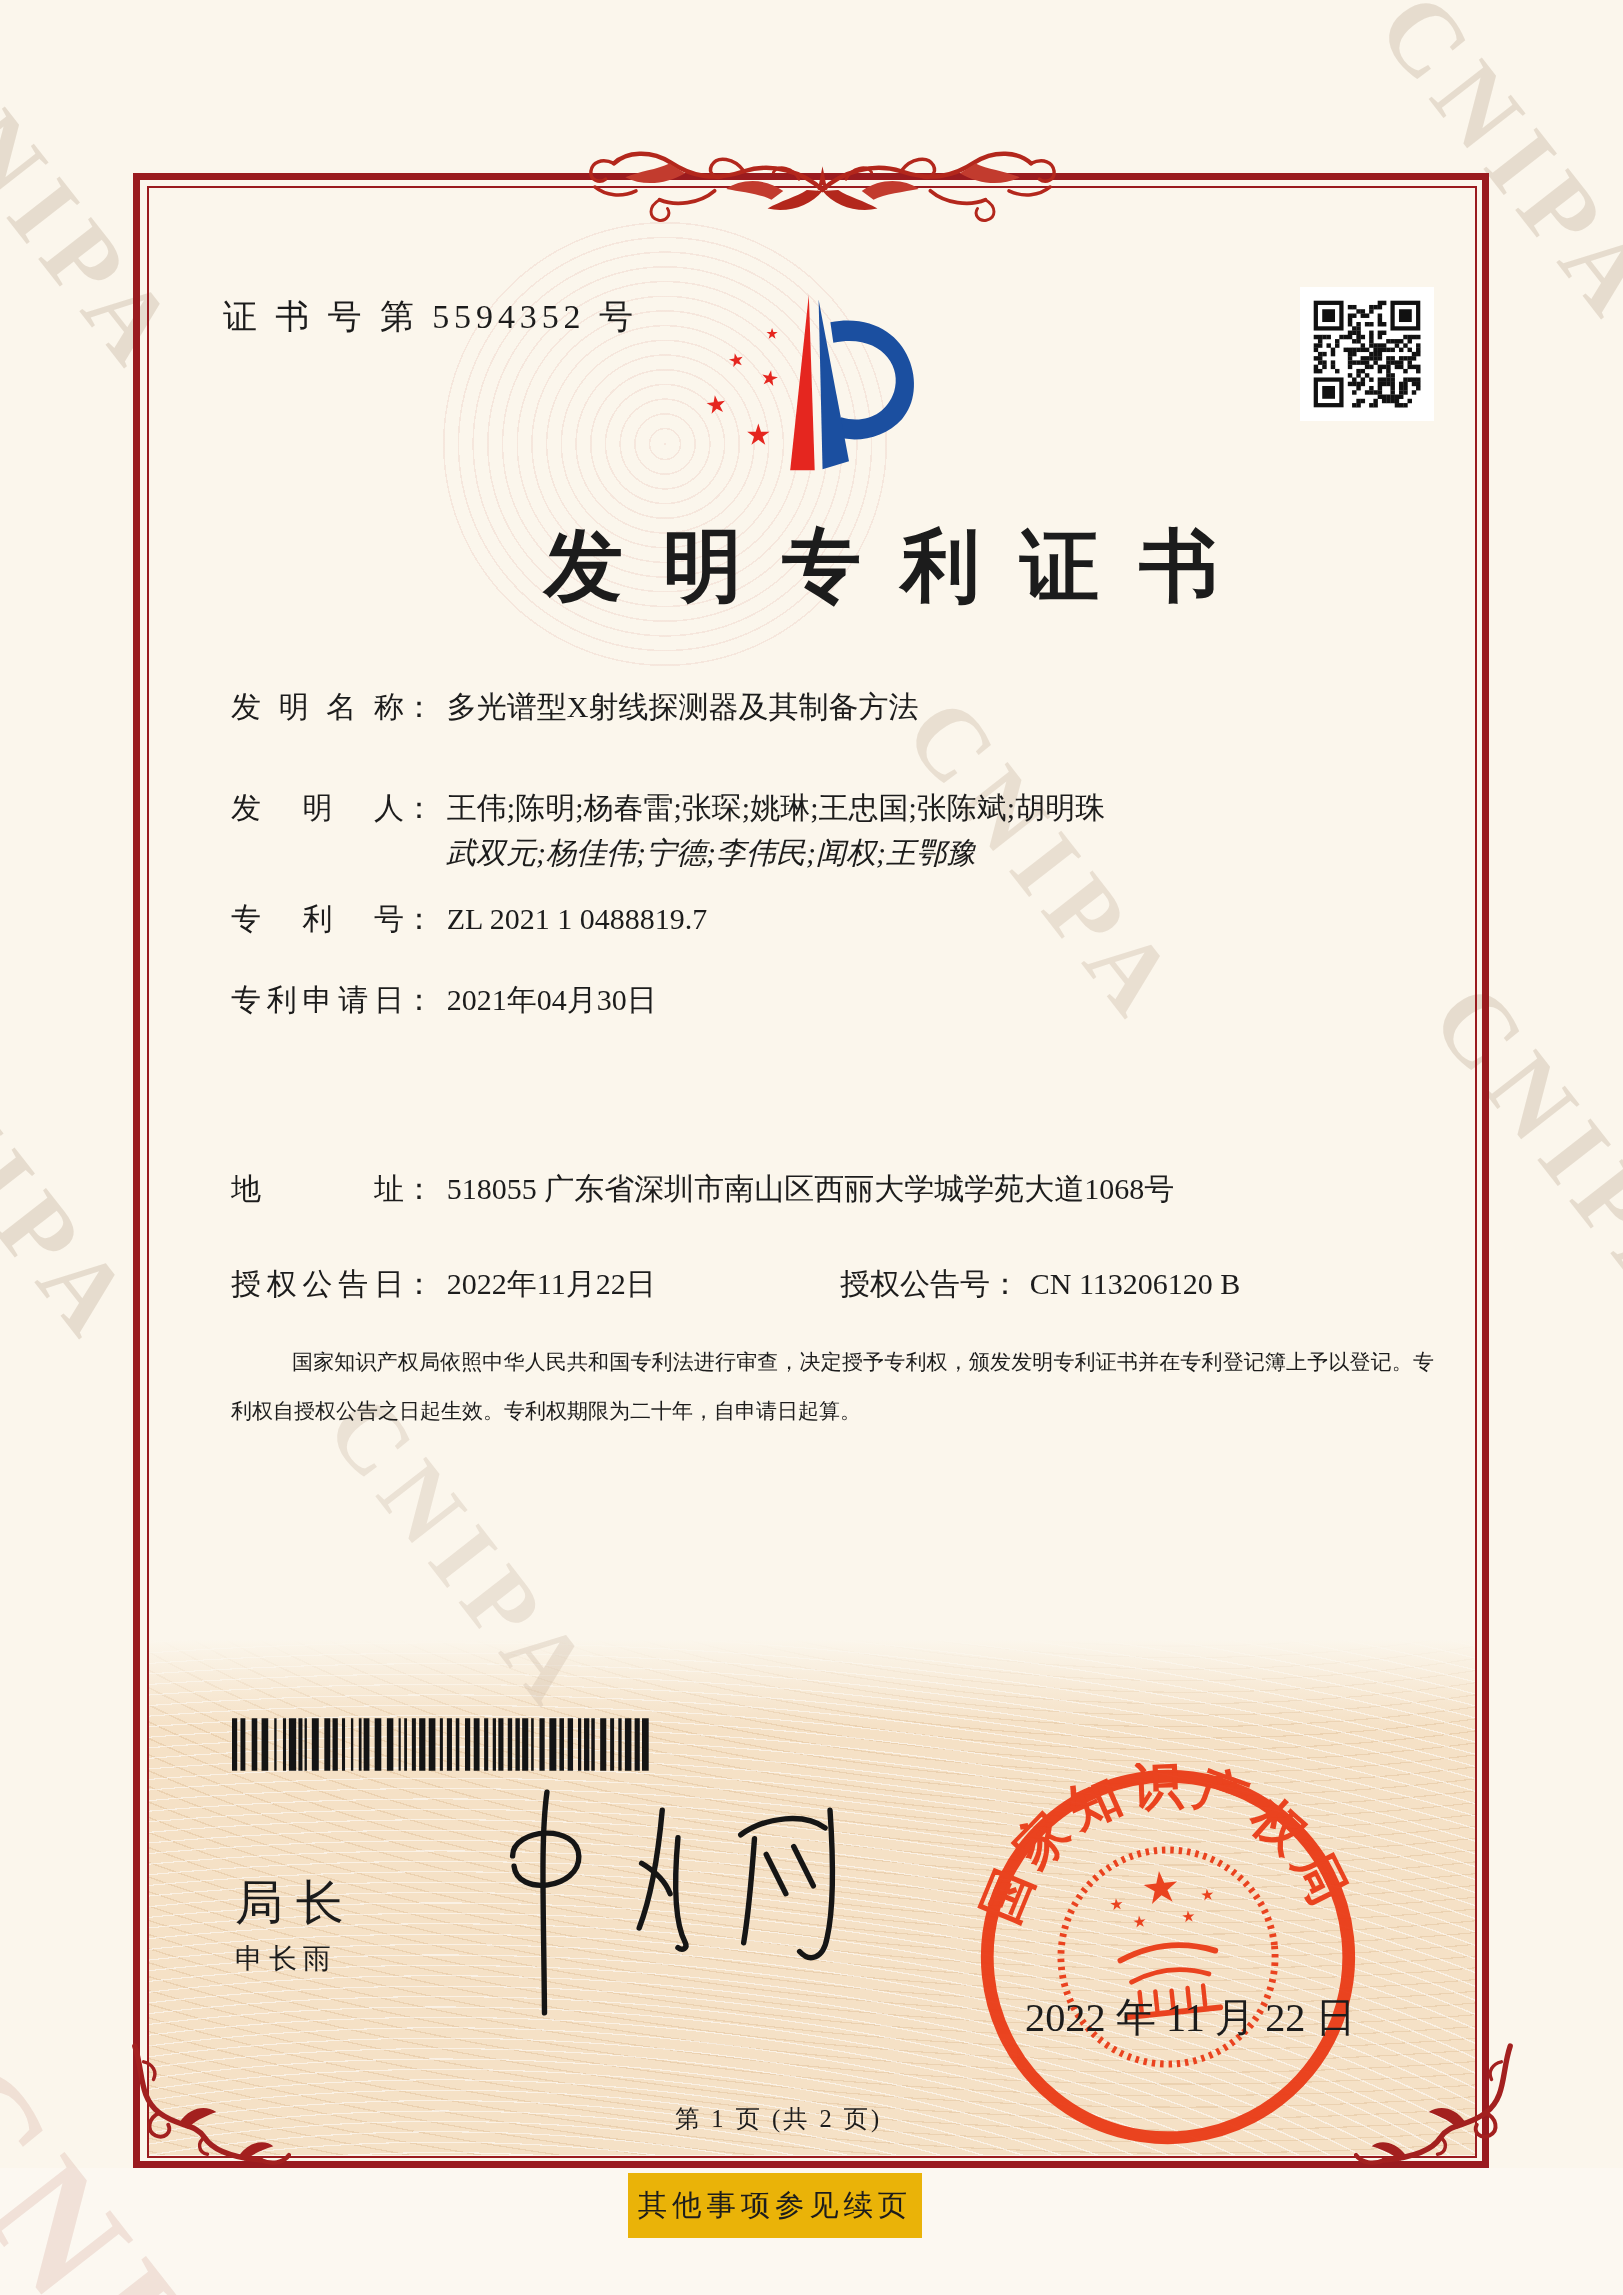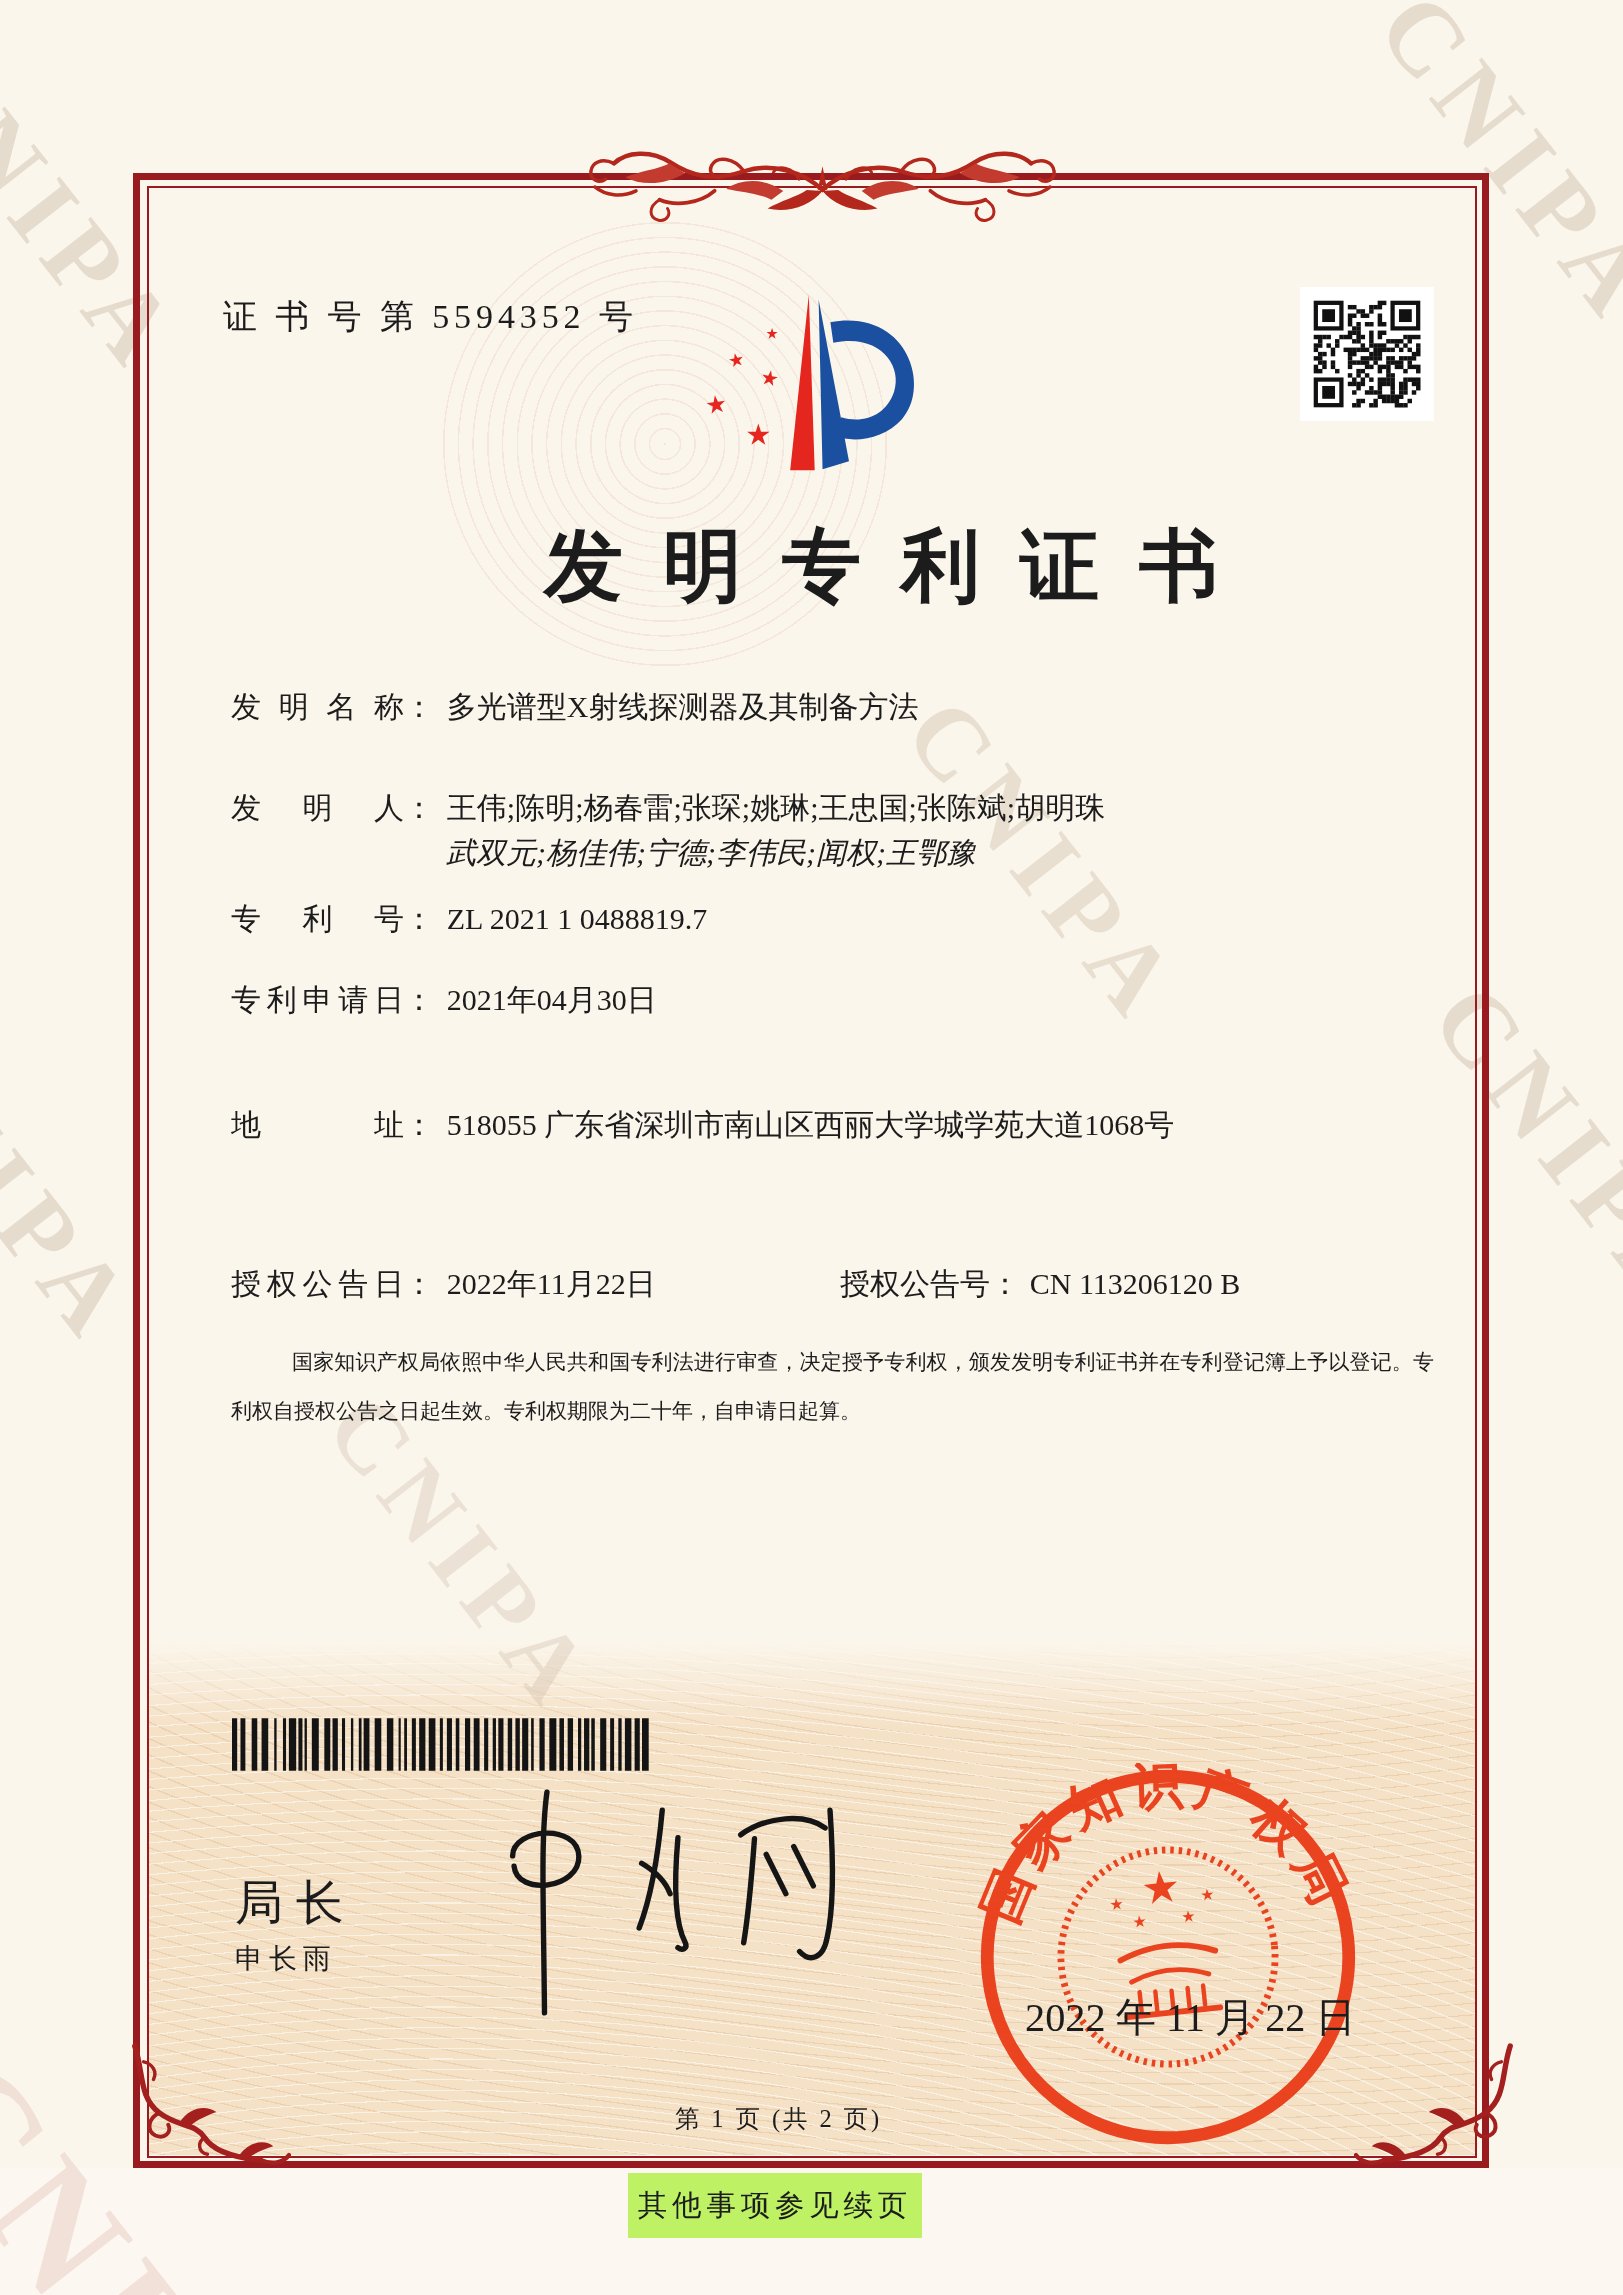--- a/index.html
+++ b/index.html
@@ -63,21 +63,21 @@
 
   
   .barcode{position:absolute;left:232px;top:1718px;z-index:5;}
   .sig-title{position:absolute;left:235px;top:1871px;font-size:48px;letter-spacing:12.8px;z-index:5;}
   .sig-name{position:absolute;left:235px;top:1940px;font-size:28px;letter-spacing:5.9px;z-index:5;}
   .signature{position:absolute;left:466px;top:1765px;z-index:5;}
   .seal{position:absolute;left:974px;top:1763px;z-index:6;}
   .page-no{position:absolute;left:582px;top:2102px;width:393px;text-align:center;
       font-size:24.5px;letter-spacing:2.9px;z-index:5;}
   .footer-box{position:absolute;left:628px;top:2173px;width:294px;height:65px;
-      background:#bef264;z-index:5;display:flex;align-items:center;justify-content:center;}
+      background:#eab308;z-index:5;display:flex;align-items:center;justify-content:center;}
   .footer-box span{font-size:29.4px;letter-spacing:4.9px;}
 
   svg text{font-family:"Liberation Serif","DejaVu Serif",serif;}
 </style>
 </head>
 <body>
 
 <div class="page">
 
   <div class="wm" style="left:-29.4px;top:19.6px;font-size:103px;">CNIPA</div>
@@ -391,21 +391,21 @@
 
   <div class="row" style="top:902px;">
     <span class="flabel">专利号</span><span class="fcolon">：</span><span class="fvalue">ZL 2021 1 0488819.7</span>
   </div>
 
   <div class="row" style="top:983px;">
     <span class="flabel">专利申请日</span><span class="fcolon">：</span><span class="fvalue">2021年04月30日</span>
   </div>
 
 
-  <div class="row" style="top:1108px;">
+  <div class="row" style="top:1172px;">
     <span class="flabel">地址</span><span class="fcolon">：</span><span class="fvalue">518055 广东省深圳市南山区西丽大学城学苑大道1068号</span>
   </div>
 
   <div class="row" style="top:1267px;">
     <span class="flabel">授权公告日</span><span class="fcolon">：</span><span class="fvalue">2022年11月22日</span>
     <span class="grant2">
       <span>授权公告号</span><span>：</span><span style="margin-left:9.8px;">CN 113206120 B</span>
     </span>
   </div>
 

